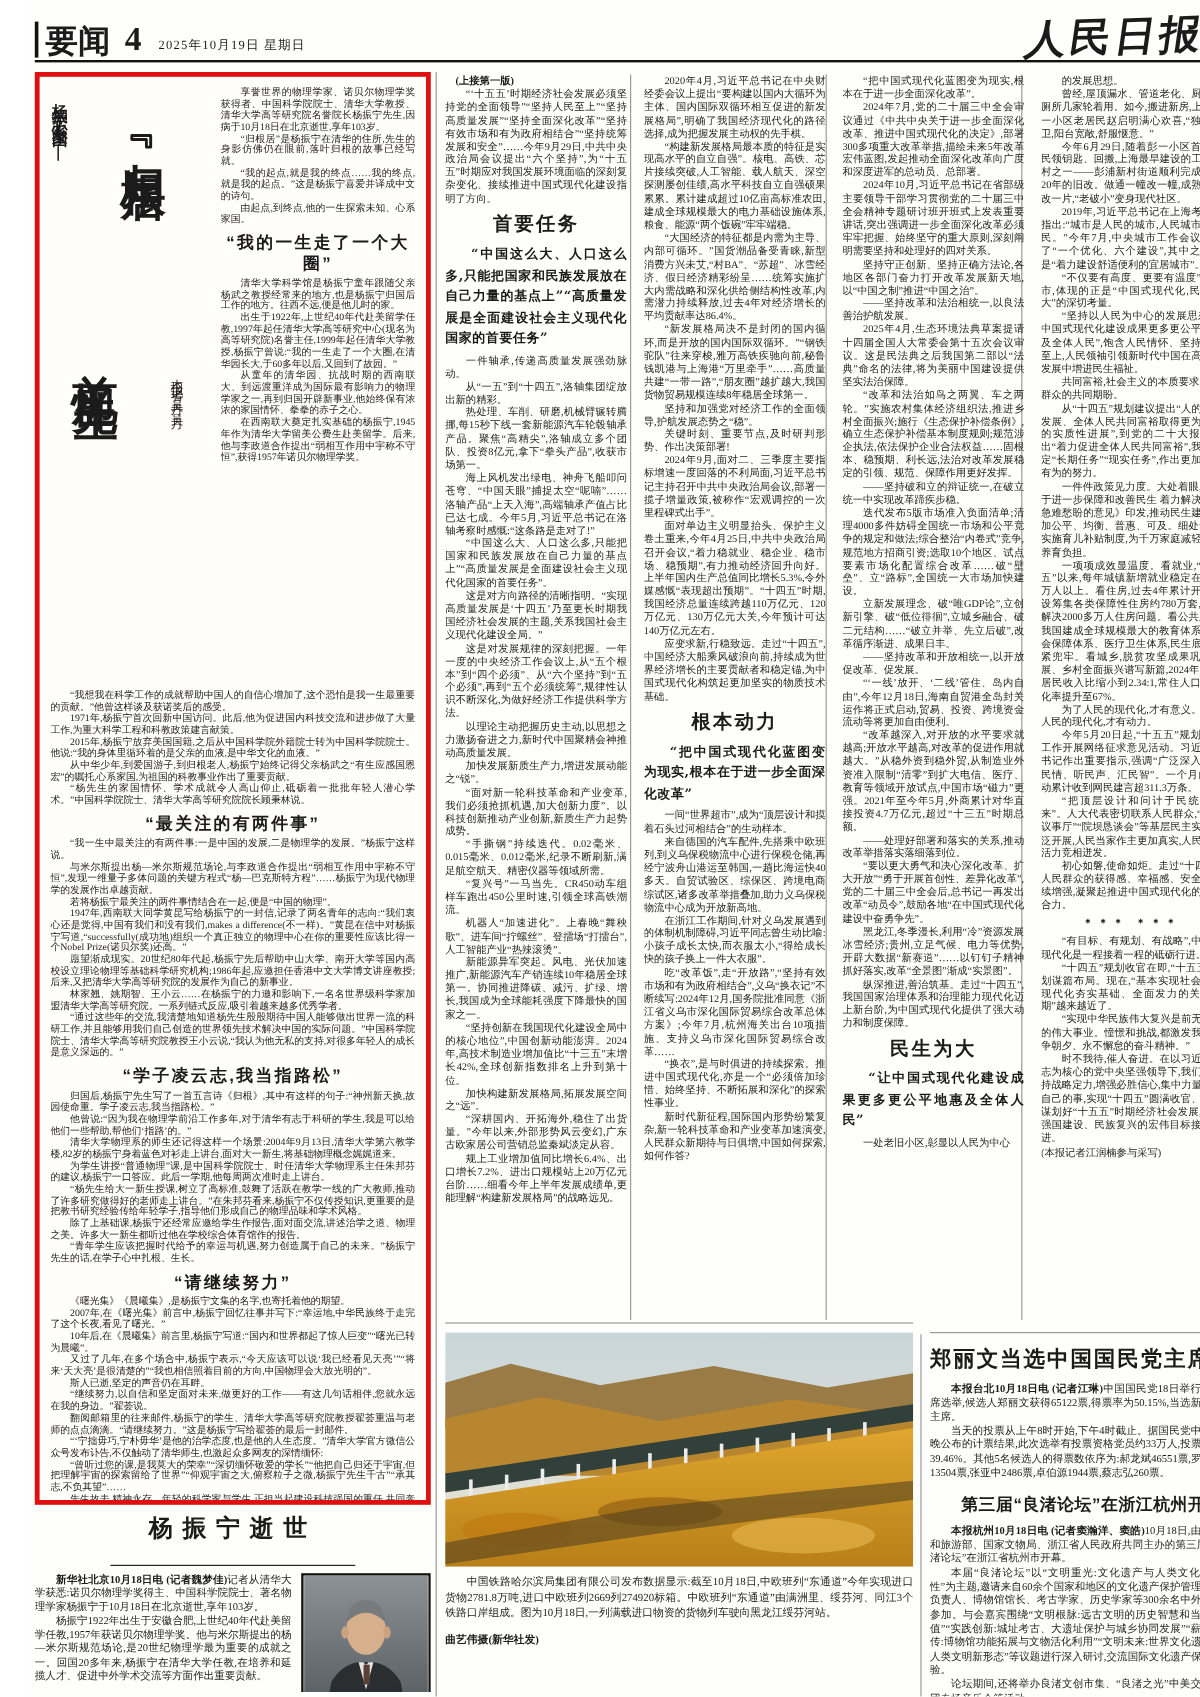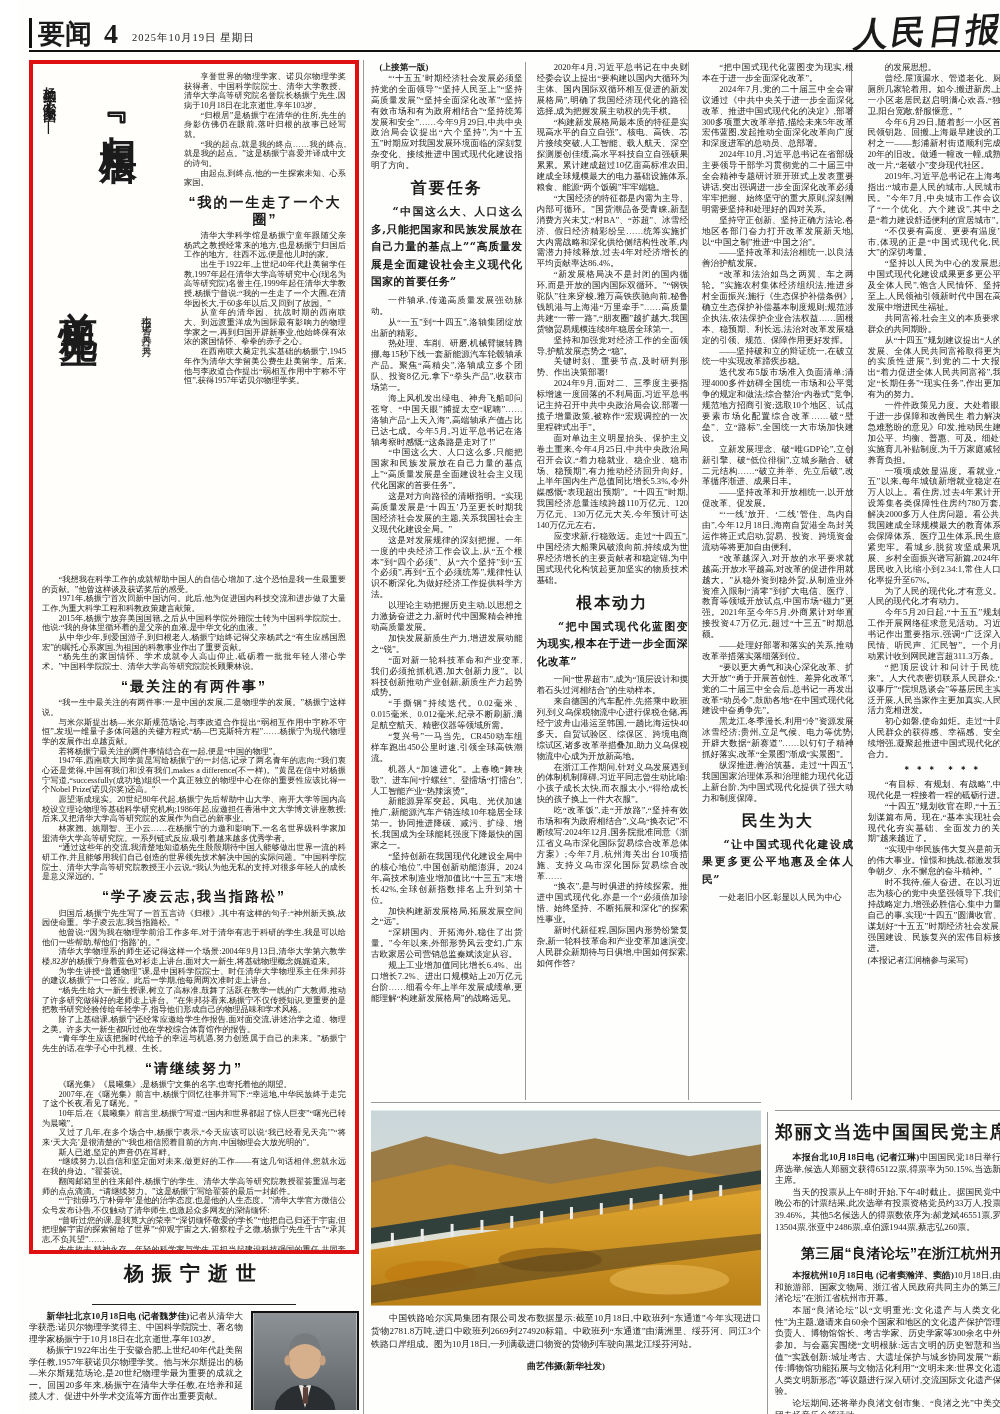--- a/index.html
+++ b/index.html
@@ -52,21 +52,21 @@
   .obit-text{flex:1;font-size:8.8px;line-height:1.3;}
   .obit-photo{width:104px;height:134px;border:2px solid #111;flex:none;}
   
   .cols{position:absolute;left:352px;top:62px;width:648px;height:1038px;display:grid;
         grid-template-columns:repeat(4,1fr);column-gap:14px;font-size:8.6px;line-height:1.27;}
   .col{overflow:hidden;}
   
   .photo-wrap{position:absolute;left:352px;top:1110px;width:390px;}
   .photo-frame{width:390px;height:196px;display:block;}
   .photo-caption{font-size:9px;line-height:1.45;margin-top:6px;text-align:justify;text-indent:2em;}
-  .photo-credit{text-align:center;font-size:9px;font-weight:bold;margin-top:1px;}
+  .photo-credit{text-align:left;font-size:9px;font-weight:bold;margin-top:1px;}
   
   .editors{position:absolute;left:352px;top:1424px;width:390px;height:42px;background:#fbf2da;
            display:grid;grid-template-columns:1fr 1fr;align-content:center;row-gap:3px;
            padding:4px 12px;box-sizing:border-box;font-size:9.5px;font-weight:bold;color:#222;}
   .editors p{margin:0;text-indent:0;text-align:left;}
   
   .rb{position:absolute;left:756px;top:1118px;width:244px;height:296px;overflow:hidden;}
   .rb-title1{font-family:"Liberation Sans",sans-serif;font-weight:bold;font-size:18px;
              letter-spacing:1.5px;white-space:nowrap;margin:2px 0 8px;}
   .rb-title2{font-family:"Liberation Sans",sans-serif;font-weight:bold;font-size:14px;text-align:right;
@@ -220,20 +220,21 @@
         <div class="blk blk-p">吃“改革饭”,走“开放路”,“坚持有效市场和有为政府相结合”,义乌“换衣记”不断续写:2024年12月,国务院批准同意《浙江省义乌市深化国际贸易综合改革总体方案》;今年7月,杭州海关出台10项措施、支持义乌市深化国际贸易综合改革……</div>
         <div class="blk blk-p">“换衣”,是与时俱进的持续探索。推进中国式现代化,亦是一个“必须倍加珍惜、始终坚持、不断拓展和深化”的探索性事业。</div>
         <div class="blk blk-p">新时代新征程,国际国内形势纷繁复杂,新一轮科技革命和产业变革加速演变,人民群众新期待与日俱增,中国如何探索,如何作答?</div>
       </div>
     <div class="col">
         <div class="blk blk-p">“把中国式现代化蓝图变为现实,根本在于进一步全面深化改革”。</div>
         <div class="blk blk-p">2024年7月,党的二十届三中全会审议通过《中共中央关于进一步全面深化改革、推进中国式现代化的决定》,部署300多项重大改革举措,描绘未来5年改革宏伟蓝图,发起推动全面深化改革向广度和深度进军的总动员、总部署。</div>
         <div class="blk blk-p">2024年10月,习近平总书记在省部级主要领导干部学习贯彻党的二十届三中全会精神专题研讨班开班式上发表重要讲话,突出强调进一步全面深化改革必须牢牢把握、始终坚守的重大原则,深刻阐明需要坚持和处理好的四对关系。</div>
         <div class="blk blk-p">坚持守正创新、坚持正确方法论,各地区各部门奋力打开改革发展新天地,以“中国之制”推进“中国之治”。</div>
         <div class="blk blk-p">——坚持改革和法治相统一,以良法善治护航发展。</div>
+        <div class="blk blk-p">2025年4月,生态环境法典草案提请十四届全国人大常委会第十五次会议审议。这是民法典之后我国第二部以“法典”命名的法律,将为美丽中国建设提供坚实法治保障。</div>
         <div class="blk blk-p">“改革和法治如鸟之两翼、车之两轮。”实施农村集体经济组织法,推进乡村全面振兴;施行《生态保护补偿条例》,确立生态保护补偿基本制度规则;规范涉企执法,依法保护企业合法权益……固根本、稳预期、利长远,法治对改革发展稳定的引领、规范、保障作用更好发挥。</div>
         <div class="blk blk-p">——坚持破和立的辩证统一,在破立统一中实现改革蹄疾步稳。</div>
         <div class="blk blk-p">迭代发布5版市场准入负面清单;清理4000多件妨碍全国统一市场和公平竞争的规定和做法;综合整治“内卷式”竞争,规范地方招商引资;选取10个地区、试点要素市场化配置综合改革……破“壁垒”、立“路标”,全国统一大市场加快建设。</div>
         <div class="blk blk-p">立新发展理念、破“唯GDP论”,立创新引擎、破“低位徘徊”,立城乡融合、破二元结构……“破立并举、先立后破”,改革循序渐进、成果日丰。</div>
         <div class="blk blk-p">——坚持改革和开放相统一,以开放促改革、促发展。</div>
         <div class="blk blk-p">“‘一线’放开、‘二线’管住、岛内自由”,今年12月18日,海南自贸港全岛封关运作将正式启动,贸易、投资、跨境资金流动等将更加自由便利。</div>
         <div class="blk blk-p">“改革越深入,对开放的水平要求就越高;开放水平越高,对改革的促进作用就越大。”从稳外资到稳外贸,从制造业外资准入限制“清零”到扩大电信、医疗、教育等领域开放试点,中国市场“磁力”更强。2021年至今年5月,外商累计对华直接投资4.7万亿元,超过“十三五”时期总额。</div>
         <div class="blk blk-p">——处理好部署和落实的关系,推动改革举措落实落细落到位。</div>
         <div class="blk blk-p">“要以更大勇气和决心深化改革、扩大开放”“勇于开展首创性、差异化改革”,党的二十届三中全会后,总书记一再发出改革“动员令”,鼓励各地“在中国式现代化建设中奋勇争先”。</div>
         <div class="blk blk-p">黑龙江,冬季漫长,利用“冷”资源发展冰雪经济;贵州,立足气候、电力等优势,开辟大数据“新赛道”……以钉钉子精神抓好落实,改革“全景图”渐成“实景图”。</div>

